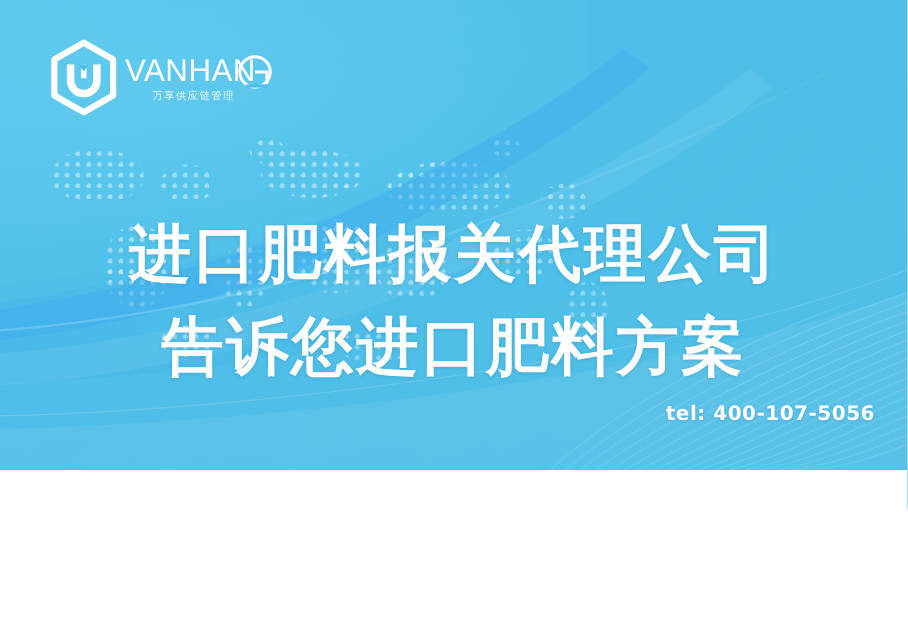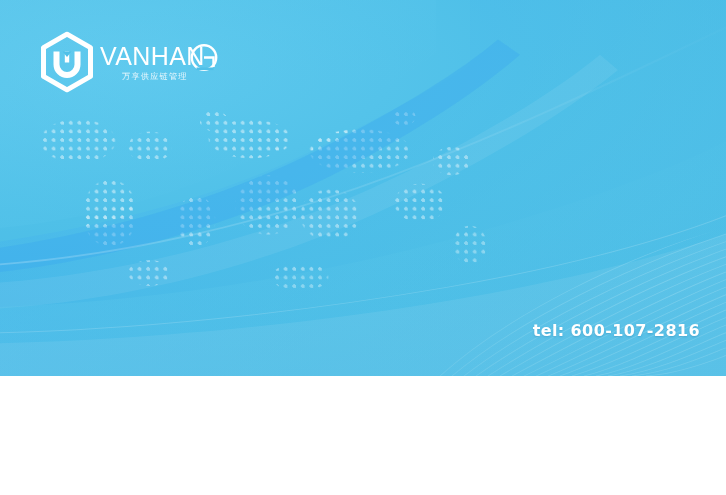--- a/index.html
+++ b/index.html
@@ -240,16 +240,20 @@
 
     <svg id="logo-word" viewBox="0 0 118 46">
       <text x="0" y="26" font-family="'Liberation Sans','DejaVu Sans',sans-serif" font-size="25" letter-spacing="0.4" fill="#ffffff">VANHAN</text>
       <circle cx="104" cy="18.5" r="12.2" fill="none" stroke="#ffffff" stroke-width="2.4"></circle>
       <path d="M104 18.5 L113.5 18.5 L113.5 28" fill="none" stroke="#ffffff" stroke-width="2.4"></path>
       <rect x="96.5" y="28.5" width="17" height="2.6" fill="#4fc0e8"></rect>
       <text x="22" y="40" font-family="'DejaVu Sans','Liberation Sans',sans-serif" font-size="8.2" letter-spacing="1.2" fill="#ffffff" opacity="0.88">万享供应链管理</text>
     </svg>
   </div>
 
-
-  <div id="phone">tel: 600-107-2816</div>
+  <div id="headline">
+    <span class="hl-line">进口肥料报关代理公司</span>
+    <span class="hl-line">告诉您进口肥料方案</span>
+  </div>
+
+  <div id="phone">tel: 400-107-5056</div>
 
 </div>
 
 </body></html>

